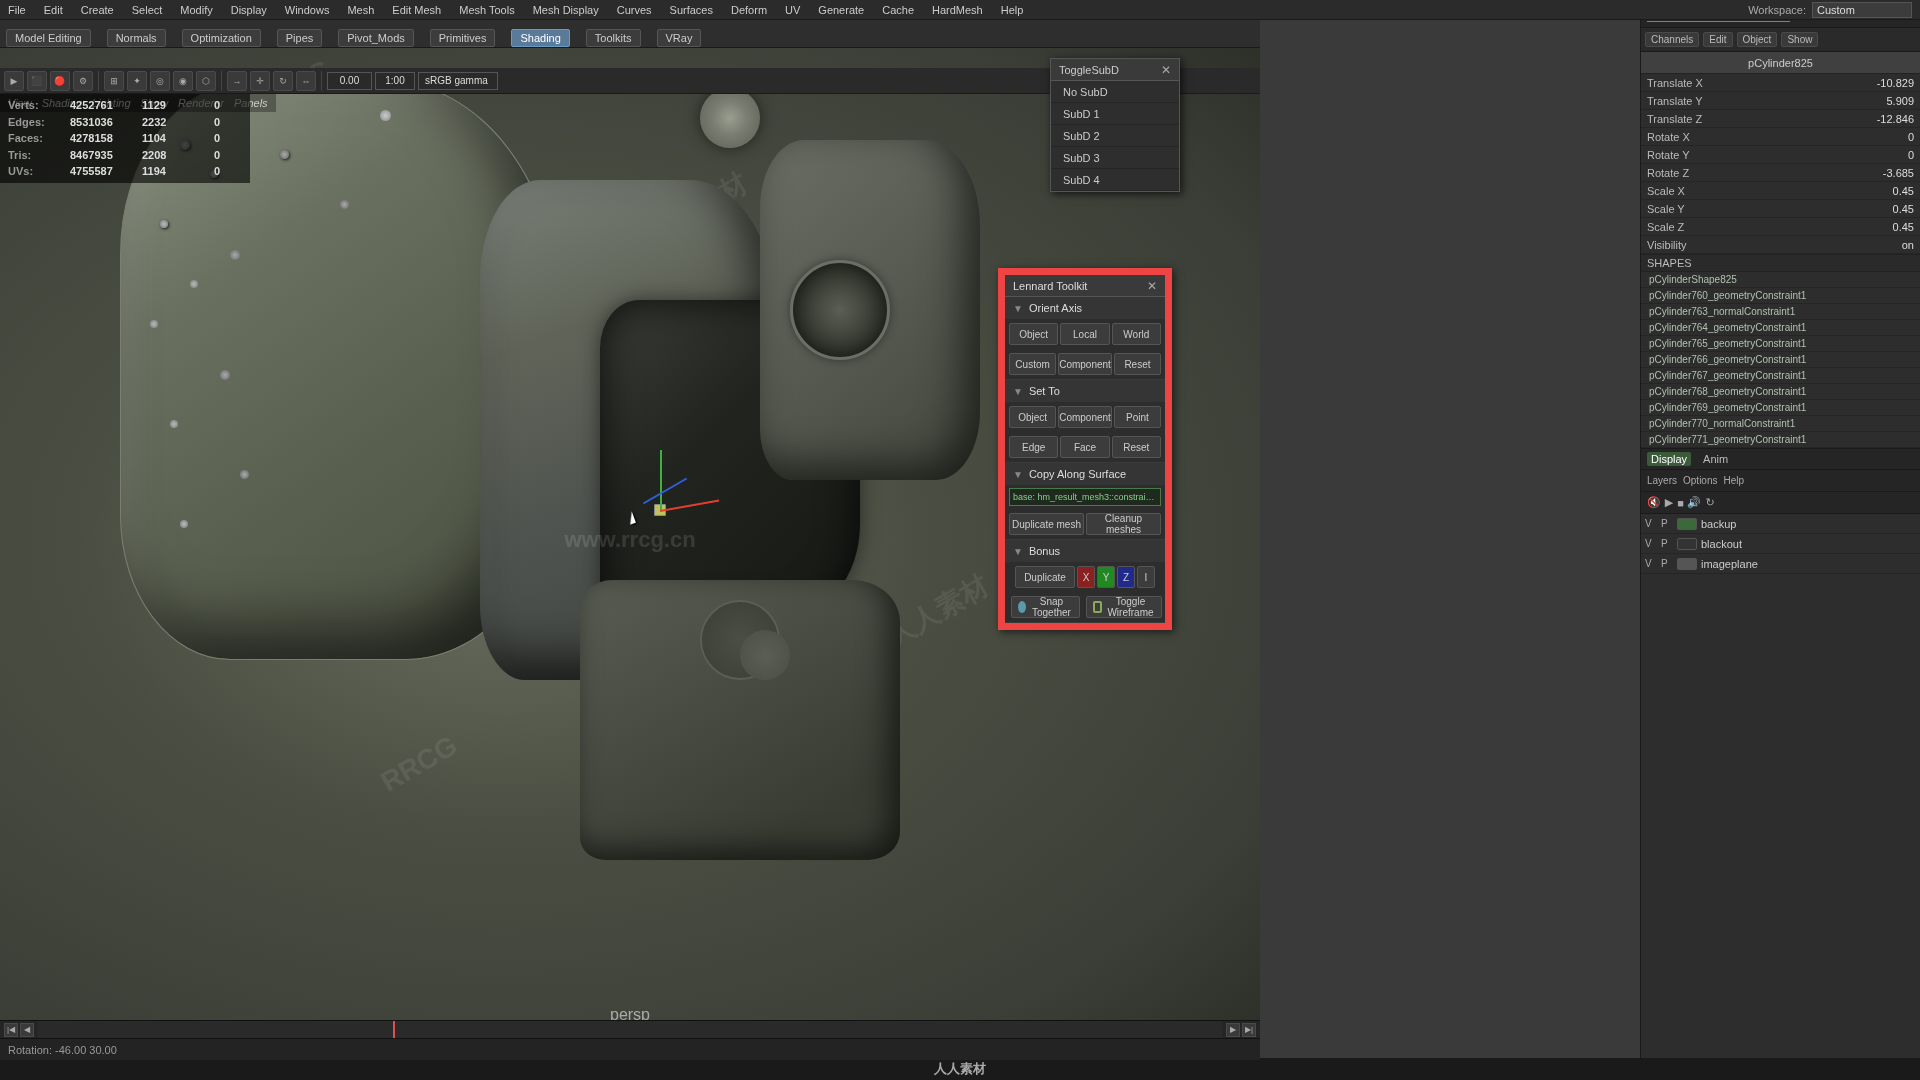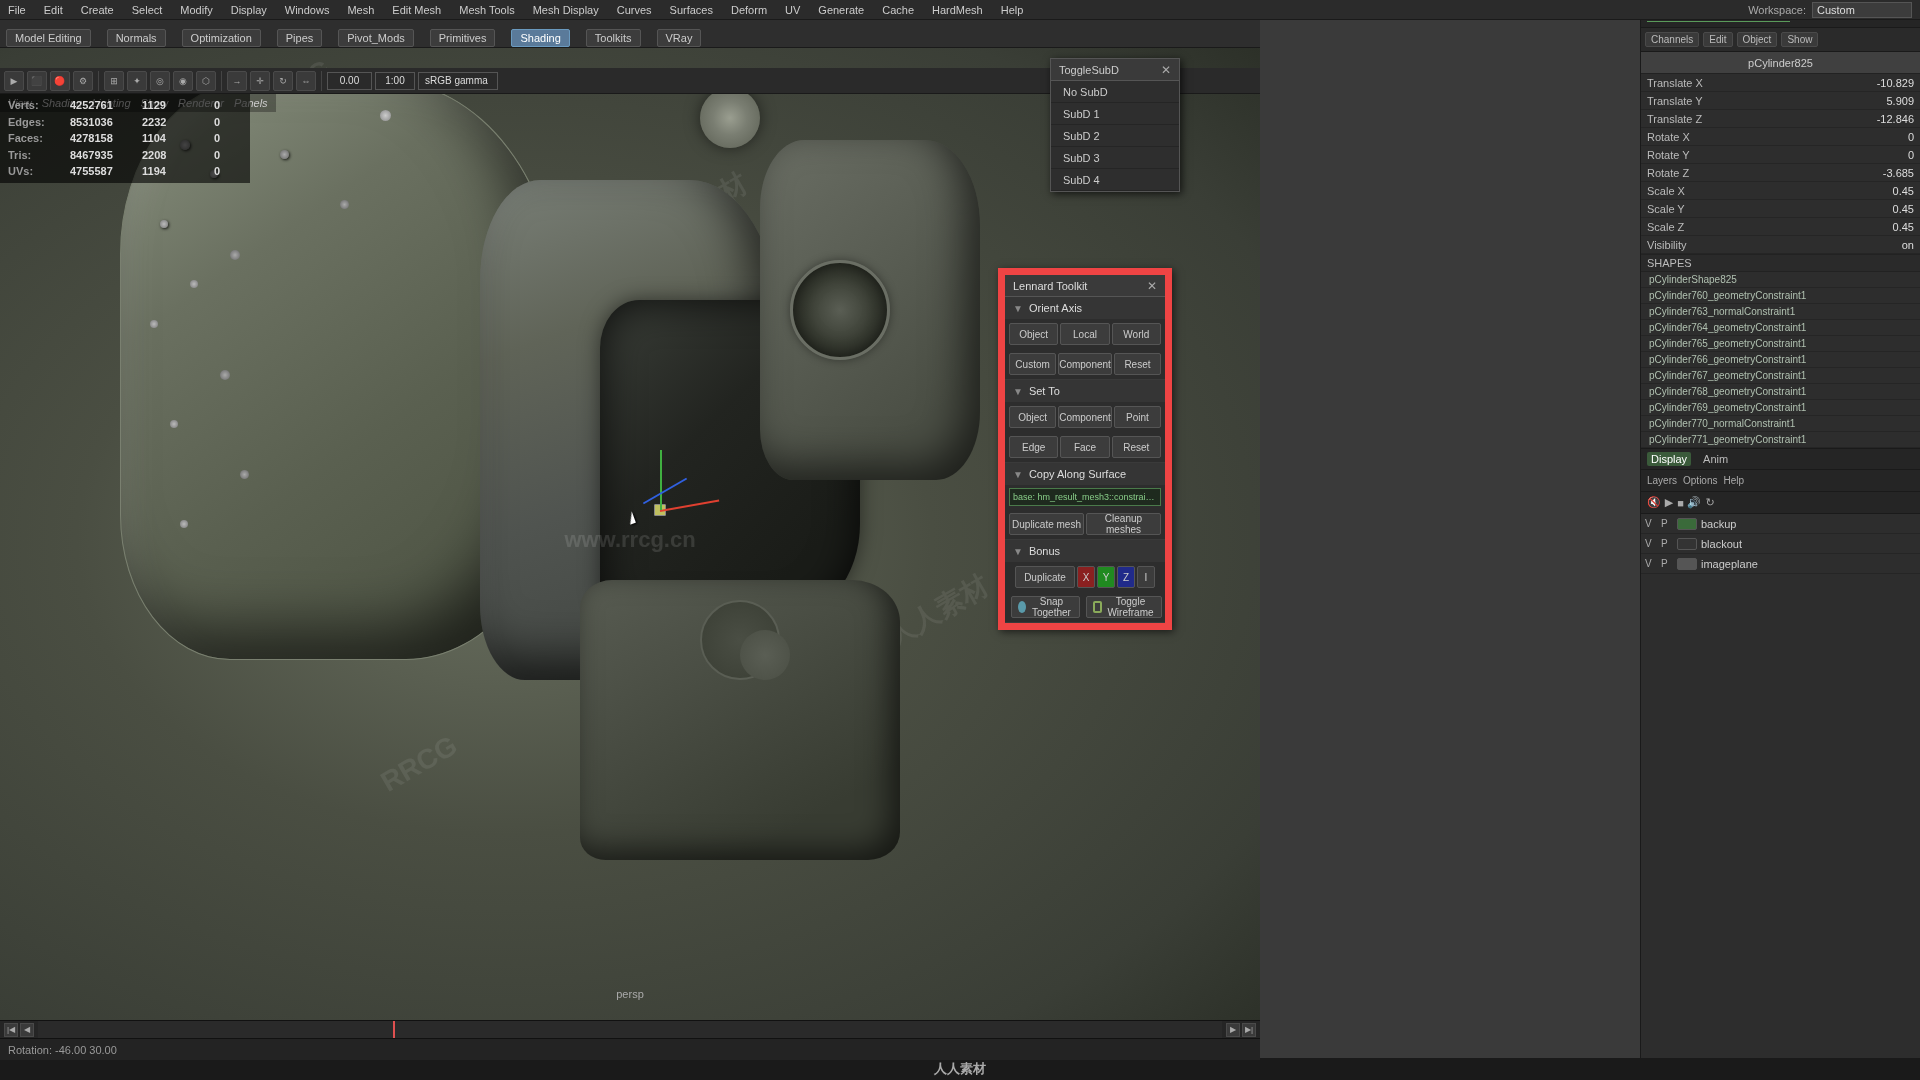--- a/index.html
+++ b/index.html
@@ -673,24 +673,24 @@
       font-size: 22px;
       color: rgba(255,255,255,0.12);
       pointer-events: none;
       z-index: 10;
       font-weight: bold;
     }
 
     
     #persp-label {
       position: absolute;
-      bottom: 60px;
+      bottom: 36px;
       left: 50%;
       transform: translateX(-50%);
-      font-size: 11px;
+      font-size: 16px;
       color: #aaa;
       z-index: 96;
     }
 
     
     #time-slider {
       position: absolute;
       bottom: 22px;
       left: 0;
       width: 1260px;

